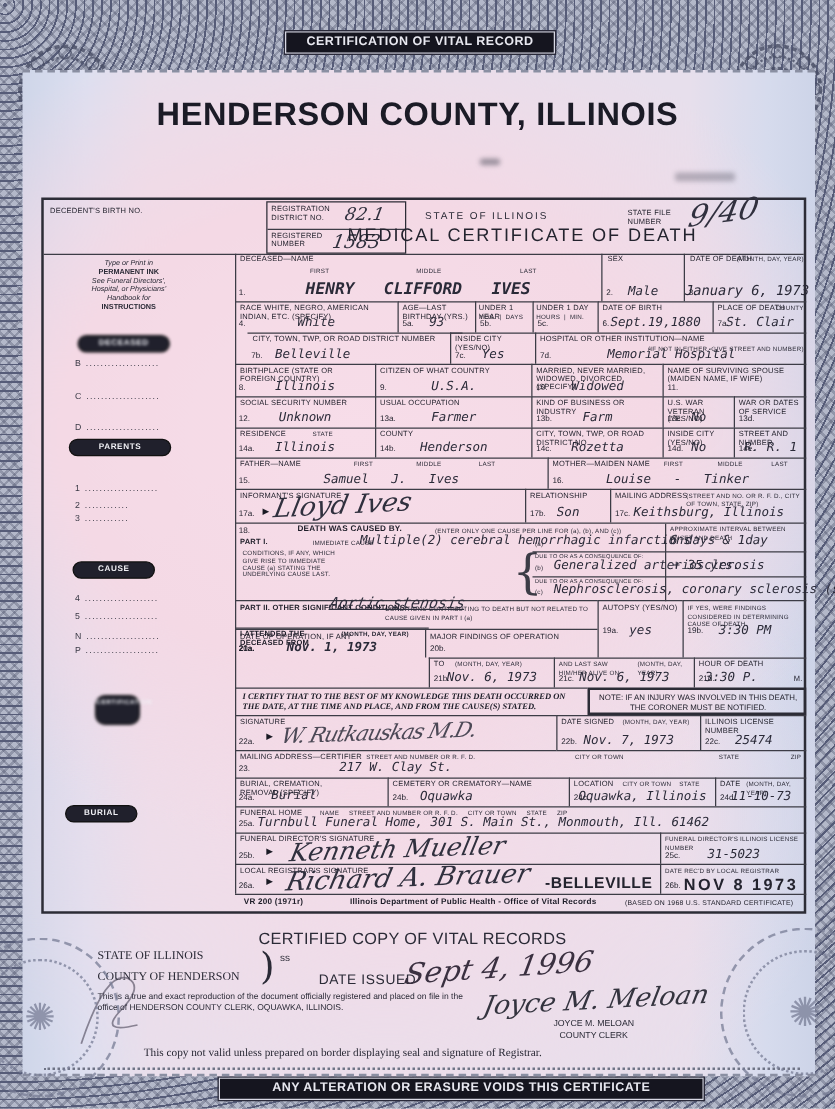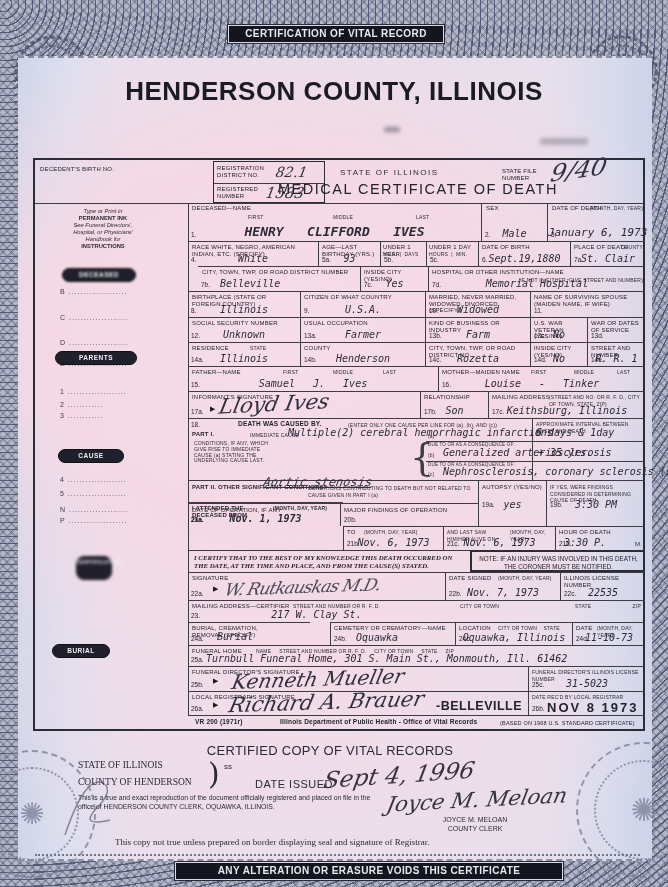--- a/index.html
+++ b/index.html
@@ -394,41 +394,41 @@
   </div>
   <div class="cell" style="left:445px;top:572px;width:115px;height:28px;">
     <span class="lbl" style="left:3px;top:2px;">DATE SIGNED</span>
     <span class="lbl sub" style="position:absolute;left:52px;top:2px;">(MONTH, DAY, YEAR)</span>
     <span class="num">22b.</span>
     <span class="val">Nov. 7, 1973</span>
   </div>
   <div class="cell" style="left:560px;top:572px;width:85px;height:28px;">
     <span class="lbl" style="left:3px;top:2px;width:78px;">ILLINOIS LICENSE NUMBER</span>
     <span class="num">22c.</span>
-    <span class="val">22535</span>
+    <span class="val">25474</span>
   </div>
 
   <div class="cell first" style="left:188px;top:600px;width:257px;height:22px;">
     <span class="lbl" style="left:4px;top:2px;">MAILING ADDRESS—CERTIFIER</span>
     <span class="lbl sub" style="position:absolute;left:105px;top:2px;">STREET AND NUMBER OR R. F. D.</span>
     <span class="num">23.</span>
     <span class="val">217 W. Clay St.</span>
   </div>
   <div class="cell" style="left:445px;top:600px;width:200px;height:22px;border-left:none;">
     <span class="lbl sub" style="position:absolute;left:15px;top:2px;">CITY OR TOWN</span>
     <span class="lbl sub" style="position:absolute;left:130px;top:2px;">STATE</span>
     <span class="lbl sub" style="position:absolute;right:4px;top:2px;">ZIP</span>
   </div>
 
   <div class="cell first" style="left:188px;top:622px;width:122px;height:23px;">
     <span class="lbl" style="left:4px;top:2px;width:80px;">BURIAL, CREMATION, REMOVAL (SPECIFY)</span>
     <span class="num">24a.</span>
     <span class="val" style="bottom:3px;left:-14px;">Burial</span>
   </div>
-  <div class="cell" style="left:310px;top:622px;width:145px;height:23px;margin-left:20px;">
+  <div class="cell" style="left:310px;top:622px;width:145px;height:23px;">
     <span class="lbl" style="left:3px;top:2px;">CEMETERY OR CREMATORY—NAME</span>
     <span class="num">24b.</span>
     <span class="val" style="text-align:left;padding-left:25px;">Oquawka</span>
   </div>
   <div class="cell" style="left:455px;top:622px;width:117px;height:23px;">
     <span class="lbl" style="left:3px;top:2px;">LOCATION</span>
     <span class="lbl sub" style="position:absolute;left:42px;top:2px;">CITY OR TOWN&nbsp;&nbsp;&nbsp;&nbsp;STATE</span>
     <span class="num">24c.</span>
     <span class="val">Oquawka, Illinois</span>
   </div>
@@ -480,21 +480,21 @@
   <div style="position:absolute;left:78px;top:760px;font-size:9.5px;font-family:'Liberation Serif',serif;color:#2a2a36;">STATE OF ILLINOIS</div>
   <div style="position:absolute;left:78px;top:777px;font-size:9.5px;font-family:'Liberation Serif',serif;color:#2a2a36;">COUNTY OF HENDERSON</div>
   <div style="position:absolute;left:208px;top:756px;font-size:30px;font-family:'DejaVu Serif',serif;color:#2a2a36;">)</div>
   <div style="position:absolute;left:224px;top:762px;font-size:8px;color:#2a2a36;">ss</div>
   <div style="position:absolute;left:255px;top:778px;font-size:11px;color:#2a2a36;letter-spacing:.5px;">DATE ISSUED</div>
   <div class="cur" style="position:absolute;left:325px;top:762px;font-size:23px;transform:skewX(-14deg) rotate(-4deg);color:#3a3040;">Sept 4, 1996</div>
   <div style="position:absolute;left:78px;top:793px;width:300px;font-size:6.8px;line-height:9px;color:#2a2a36;">This is a true and exact reproduction of the document officially registered and placed on file in the office of HENDERSON COUNTY CLERK, OQUAWKA, ILLINOIS.</div>
   <div class="cur" style="position:absolute;left:388px;top:788px;font-size:21px;transform:skewX(-14deg) rotate(-3deg);color:#34343f;">Joyce M. Meloan</div>
   <div style="position:absolute;left:395px;top:816px;width:160px;text-align:center;font-size:7px;color:#2a2a36;">JOYCE M. MELOAN</div>
   <div style="position:absolute;left:395px;top:825px;width:160px;text-align:center;font-size:7px;color:#2a2a36;">COUNTY CLERK</div>
-  <div style="position:absolute;left:115px;top:837px;font-size:9px;font-family:'Liberation Serif',serif;color:#2a2a36;">This copy not true unless prepared on border displaying seal and signature of Registrar.</div>
+  <div style="position:absolute;left:115px;top:837px;font-size:9px;font-family:'Liberation Serif',serif;color:#2a2a36;">This copy not valid unless prepared on border displaying seal and signature of Registrar.</div>
   <div style="position:absolute;left:35px;top:854px;width:605px;border-top:2px dotted #6f7486;"></div>
 
   <svg style="position:absolute;left:55px;top:765px;" width="70" height="75" viewBox="0 0 70 75">
     <path d="M10 70 Q 30 10 48 18 Q 60 25 40 45 Q 25 62 55 55" fill="none" stroke="#4a4456" stroke-width="1.4" opacity=".6"></path>
   </svg>
 
   <div class="seal" style="left:-32px;top:750px;width:124px;height:124px;">
     <div class="inner-ring">
         <span style="font-size:30px;">✺</span>
       </div>

